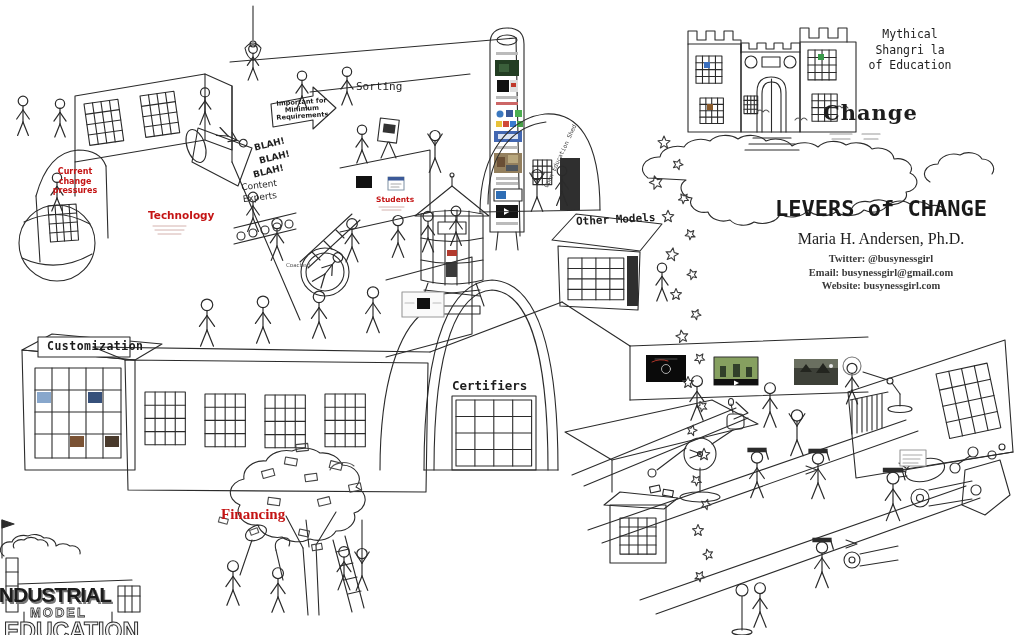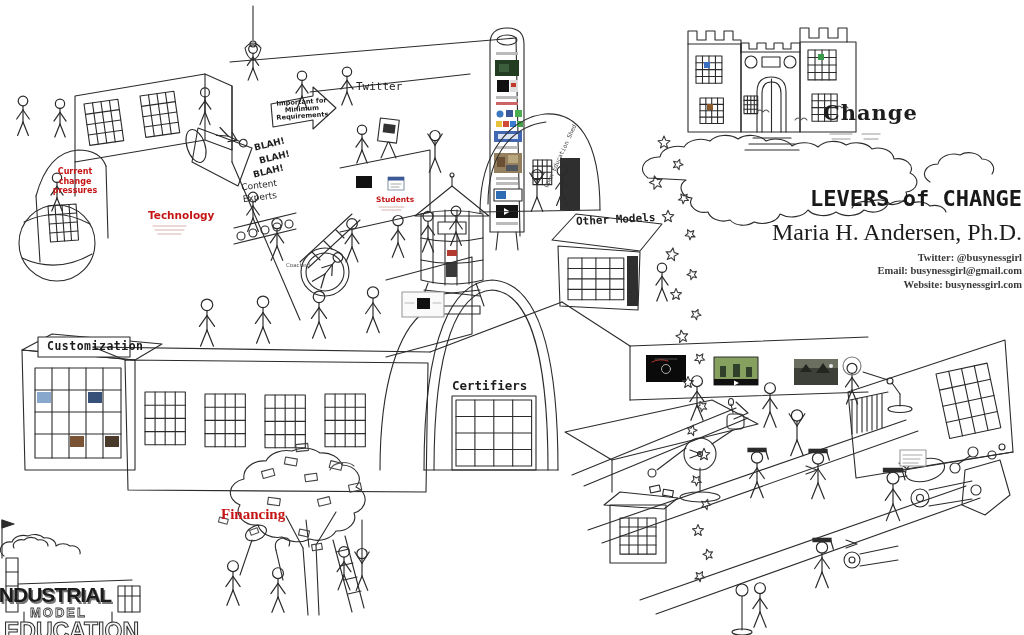--- a/index.html
+++ b/index.html
@@ -4,23 +4,23 @@
 <style>
   html,body{margin:0;padding:0;background:#888;}
   .canvas{position:relative;width:1024px;height:635px;background:#ffffff;overflow:hidden;
           font-family:"DejaVu Sans",sans-serif;}
   .canvas svg{position:absolute;left:0;top:0;}
   svg *{vector-effect:non-scaling-stroke;}
   .lbl{position:absolute;color:#1d1d1d;line-height:1.08;white-space:nowrap;z-index:5;}
   .mono{font-family:"DejaVu Sans Mono",monospace;}
   .red{color:#c41414;font-weight:bold;}
   
-  #title-block{left:740px;top:187px;width:282px;text-align:right;}
+  #title-block{left:740px;top:197px;width:282px;text-align:center;}
   .t-line{font-family:"DejaVu Sans Mono",monospace;font-weight:bold;font-size:22px;color:#191919;letter-spacing:0px;}
-  .t-author{font-family:"Liberation Serif",serif;font-size:24px;color:#1c1c1c;margin-top:9px;}
+  .t-author{font-family:"Liberation Serif",serif;font-size:16px;color:#1c1c1c;margin-top:9px;}
   .t-contact{font-family:"Liberation Serif",serif;font-size:10.5px;font-weight:bold;color:#3a3a3a;line-height:1.3;margin-top:5px;}
   
   #lbl-pressures{left:46px;top:167px;width:58px;font-size:8px;text-align:center;line-height:1.2;}
   #lbl-technology{left:148px;top:210px;font-size:10.5px;}
   #lbl-students{left:376px;top:196px;font-size:7.5px;}
   #lbl-financing{left:221px;top:506px;font-size:15px;font-family:"Liberation Serif",serif;}
   
   #lbl-sorting{left:356px;top:81px;font-size:11px;}
   #lbl-arrow{left:272px;top:99px;width:60px;font-size:6.6px;text-align:center;white-space:normal;transform:rotate(-4deg);font-weight:bold;}
   .blah{font-size:9px;font-weight:bold;transform:rotate(-14deg);}
@@ -552,20 +552,25 @@
     <g stroke="#c9a09a" stroke-width="0.8">
       <line x1="153" y1="226" x2="186" y2="226"></line>
       <line x1="155" y1="230" x2="184" y2="230"></line>
       <line x1="158" y1="234" x2="181" y2="234"></line>
       <line x1="379" y1="207" x2="404" y2="207"></line>
       <line x1="382" y1="210" x2="401" y2="210"></line>
     </g>
   </g>
 </svg>
 
+<div class="lbl mono" id="lbl-shangrila">
+  <div>Mythical</div>
+  <div>Shangri la</div>
+  <div>of Education</div>
+</div>
 <div class="lbl" id="lbl-change">Change</div>
 
 <div class="lbl" id="title-block">
   <div class="t-line">LEVERS of CHANGE</div>
   <div class="t-author">Maria H. Andersen, Ph.D.</div>
   <div class="t-contact">
     <div>Twitter: @busynessgirl</div>
     <div>Email: busynessgirl@gmail.com</div>
     <div>Website: busynessgirl.com</div>
   </div>
@@ -573,21 +578,21 @@
 
 <div class="lbl red" id="lbl-pressures">
   <div>Current</div>
   <div>change</div>
   <div>pressures</div>
 </div>
 <div class="lbl red" id="lbl-technology">Technology</div>
 <div class="lbl red" id="lbl-students">Students</div>
 <div class="lbl red" id="lbl-financing">Financing</div>
 
-<div class="lbl mono" id="lbl-sorting">Twitter</div>
+<div class="lbl mono" id="lbl-sorting">Sorting</div>
 
 <div class="lbl" id="lbl-arrow">
   <div>Important for</div>
   <div>Minimum</div>
   <div>Requirements</div>
 </div>
 
 <div class="lbl blah" style="left:254px;top:140px;">BLAH!</div>
 <div class="lbl blah" style="left:259px;top:153px;">BLAH!</div>
 <div class="lbl blah" style="left:253px;top:167px;">BLAH!</div>

